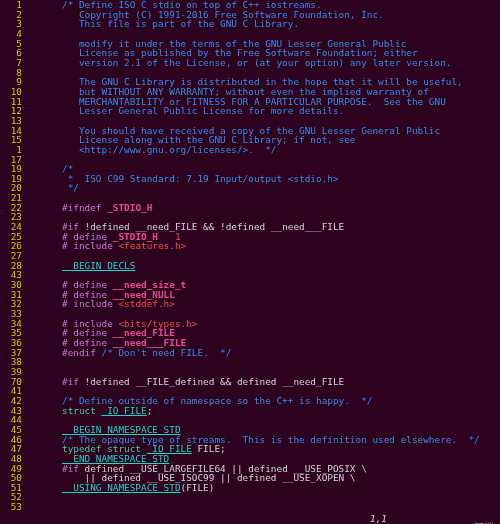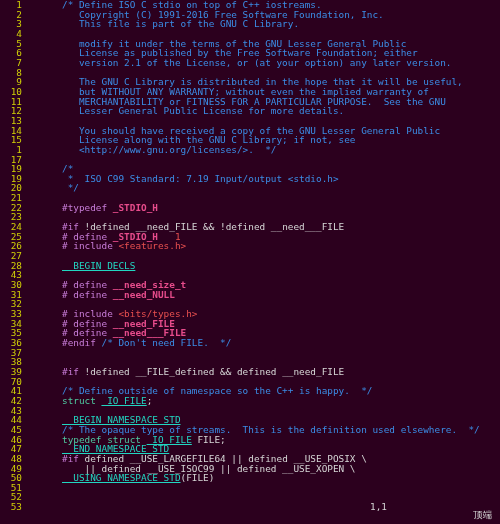--- a/index.html
+++ b/index.html
@@ -9,21 +9,21 @@
   .code{position:absolute;left:26px;top:0;right:0;}
   .code div{height:9.66px;white-space:pre;margin-left:36px;}
   .c-comment{color:#3b8ce6;}
   .c-key{color:#c87cd8;}
   .c-type{color:#4fc9a0;}
   .c-ident{color:#e74c8c;font-weight:bold;}
   .c-inc{color:#22d6c2;text-decoration:underline;}
   .c-string{color:#e84f4f;}
   .c-op{color:#d6d6d6;}
   .c-plain{color:#d6d6d6;}
-  .status{position:absolute;bottom:12px;left:0;right:0;height:10px;color:#d6d6d6;}
+  .status{position:absolute;bottom:0;left:0;right:0;height:10px;color:#d6d6d6;font-style:italic;}
   .status .pos{position:absolute;left:370px;}
   .status .lab{position:absolute;right:8px;margin-top:8px;}
 </style>
 </head>
 <body>
 
 <div class="editor">
   <div class="gutter" id="gutter">
       <div>1</div>
       <div>2</div>
@@ -94,30 +94,31 @@
       <div><span class="c-comment">   Lesser General Public License for more details.</span></div>
       <div>&nbsp;</div>
       <div><span class="c-comment">   You should have received a copy of the GNU Lesser General Public</span></div>
       <div><span class="c-comment">   License along with the GNU C Library; if not, see</span></div>
       <div><span class="c-comment">   &lt;http://www.gnu.org/licenses/&gt;.  */</span></div>
       <div>&nbsp;</div>
       <div><span class="c-comment">/*</span></div>
       <div><span class="c-comment"> *  ISO C99 Standard: 7.19 Input/output &lt;stdio.h&gt;</span></div>
       <div><span class="c-comment"> */</span></div>
       <div>&nbsp;</div>
-      <div><span class="c-key">#typedef </span><span class="c-ident">_STDIO_H</span></div>
+      <div><span class="c-key">#ifndef </span><span class="c-ident">_STDIO_H</span></div>
       <div>&nbsp;</div>
       <div><span class="c-key">#if</span><span class="c-plain"> !defined __need_FILE &amp;&amp; !defined __need___FILE</span></div>
       <div><span class="c-key"># define </span><span class="c-ident">_STDIO_H   </span><span class="c-string">1</span></div>
       <div><span class="c-key"># include </span><span class="c-string">&lt;features.h&gt;</span></div>
       <div>&nbsp;</div>
       <div><span class="c-inc">__BEGIN_DECLS</span></div>
       <div>&nbsp;</div>
       <div><span class="c-key"># define </span><span class="c-ident">__need_size_t</span></div>
       <div><span class="c-key"># define </span><span class="c-ident">__need_NULL</span></div>
+      <div><span class="c-key"># include </span><span class="c-string">&lt;stddef.h&gt;</span></div>
       <div>&nbsp;</div>
       <div><span class="c-key"># include </span><span class="c-string">&lt;bits/types.h&gt;</span></div>
       <div><span class="c-key"># define </span><span class="c-ident">__need_FILE</span></div>
       <div><span class="c-key"># define </span><span class="c-ident">__need___FILE</span></div>
       <div><span class="c-key">#endif</span><span class="c-plain"> </span><span class="c-comment">/* Don't need FILE.  */</span></div>
       <div>&nbsp;</div>
       <div>&nbsp;</div>
       <div><span class="c-key">#if</span><span class="c-plain"> !defined __FILE_defined &amp;&amp; defined __need_FILE</span></div>
       <div>&nbsp;</div>
       <div><span class="c-comment">/* Define outside of namespace so the C++ is happy.  */</span></div>

